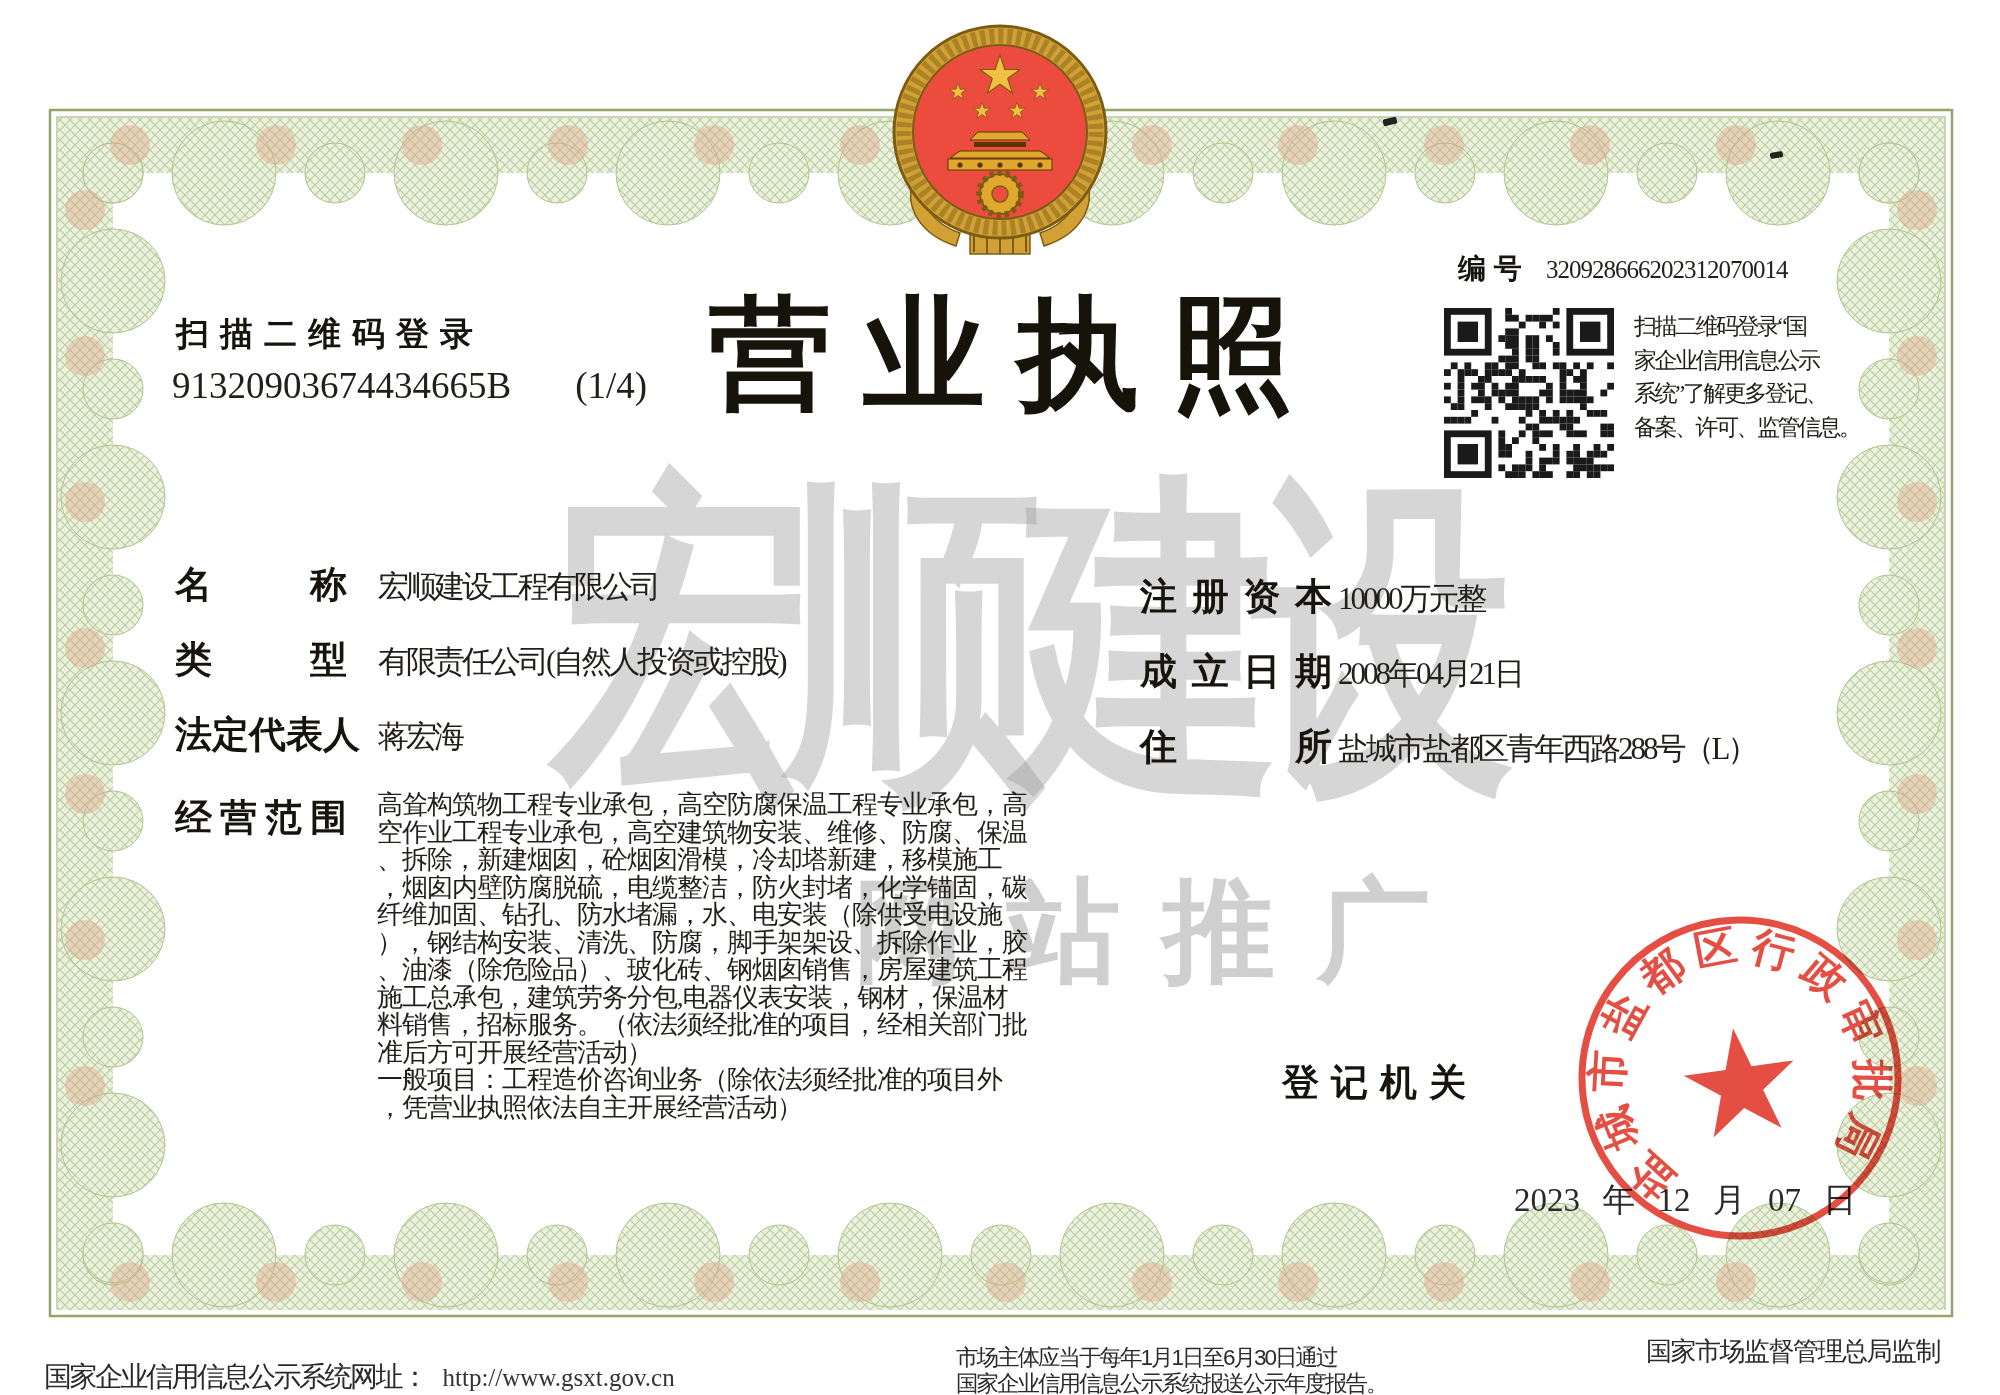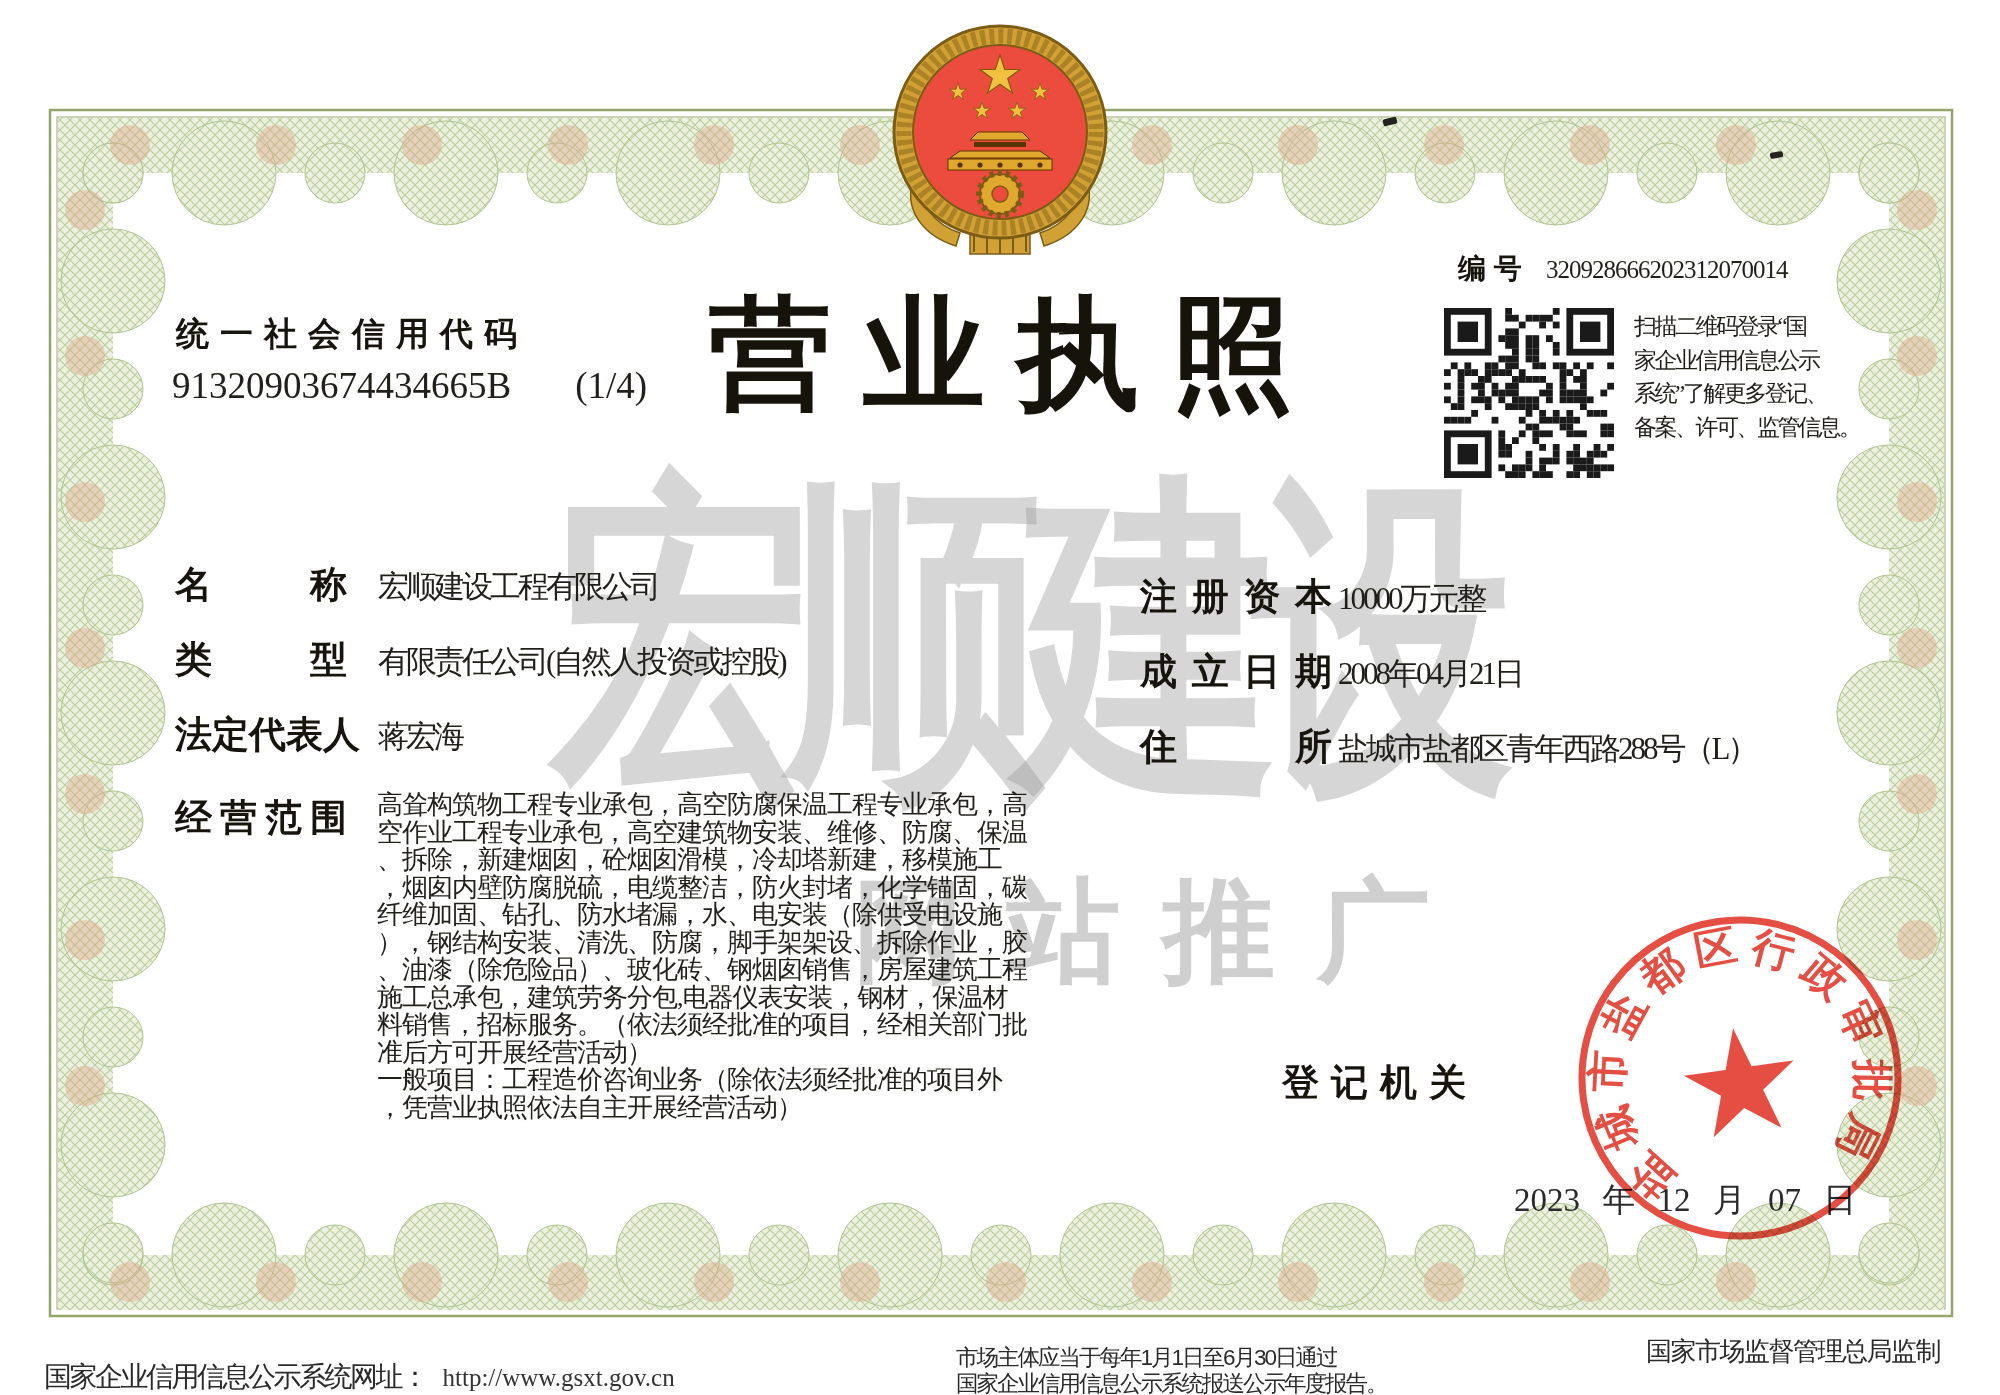--- a/index.html
+++ b/index.html
@@ -191,21 +191,21 @@
     <g>
       <circle cx="0" cy="62" r="20" fill="#e0a92e" stroke="#7c5c15" stroke-width="2"></circle>
       <circle cx="0" cy="62" r="21" fill="none" stroke="#7c5c15" stroke-width="6" stroke-dasharray="4 4"></circle>
       <circle cx="0" cy="62" r="8" fill="#ec4c3e" stroke="#7c5c15" stroke-width="1.5"></circle>
     </g>
   </svg>
 
   <div class="inkmark" style="left:1383px;top:118px;width:14px;height:7px;transform:rotate(-14deg);"></div>
   <div class="inkmark" style="left:1770px;top:152px;width:13px;height:6px;transform:rotate(-10deg);"></div>
 
-  <div class="content heiti abs credit-label" style="position:absolute;">统一社会信用代码</div>
+  <div class="content heiti abs credit-label" style="position:absolute;">扫描二维码登录</div>
   <div class="content songti abs credit-code" style="position:absolute;">
     <span>91320903674434665B</span><span class="copyidx">(1/4)</span>
   </div>
 
   <div class="content heiti abs title" style="position:absolute;">营业执照</div>
 
   <div class="content abs serialrow" style="position:absolute;">
     <span class="heiti slabel">编 号</span>
     <span class="songti sval">320928666202312070014</span>
   </div>

